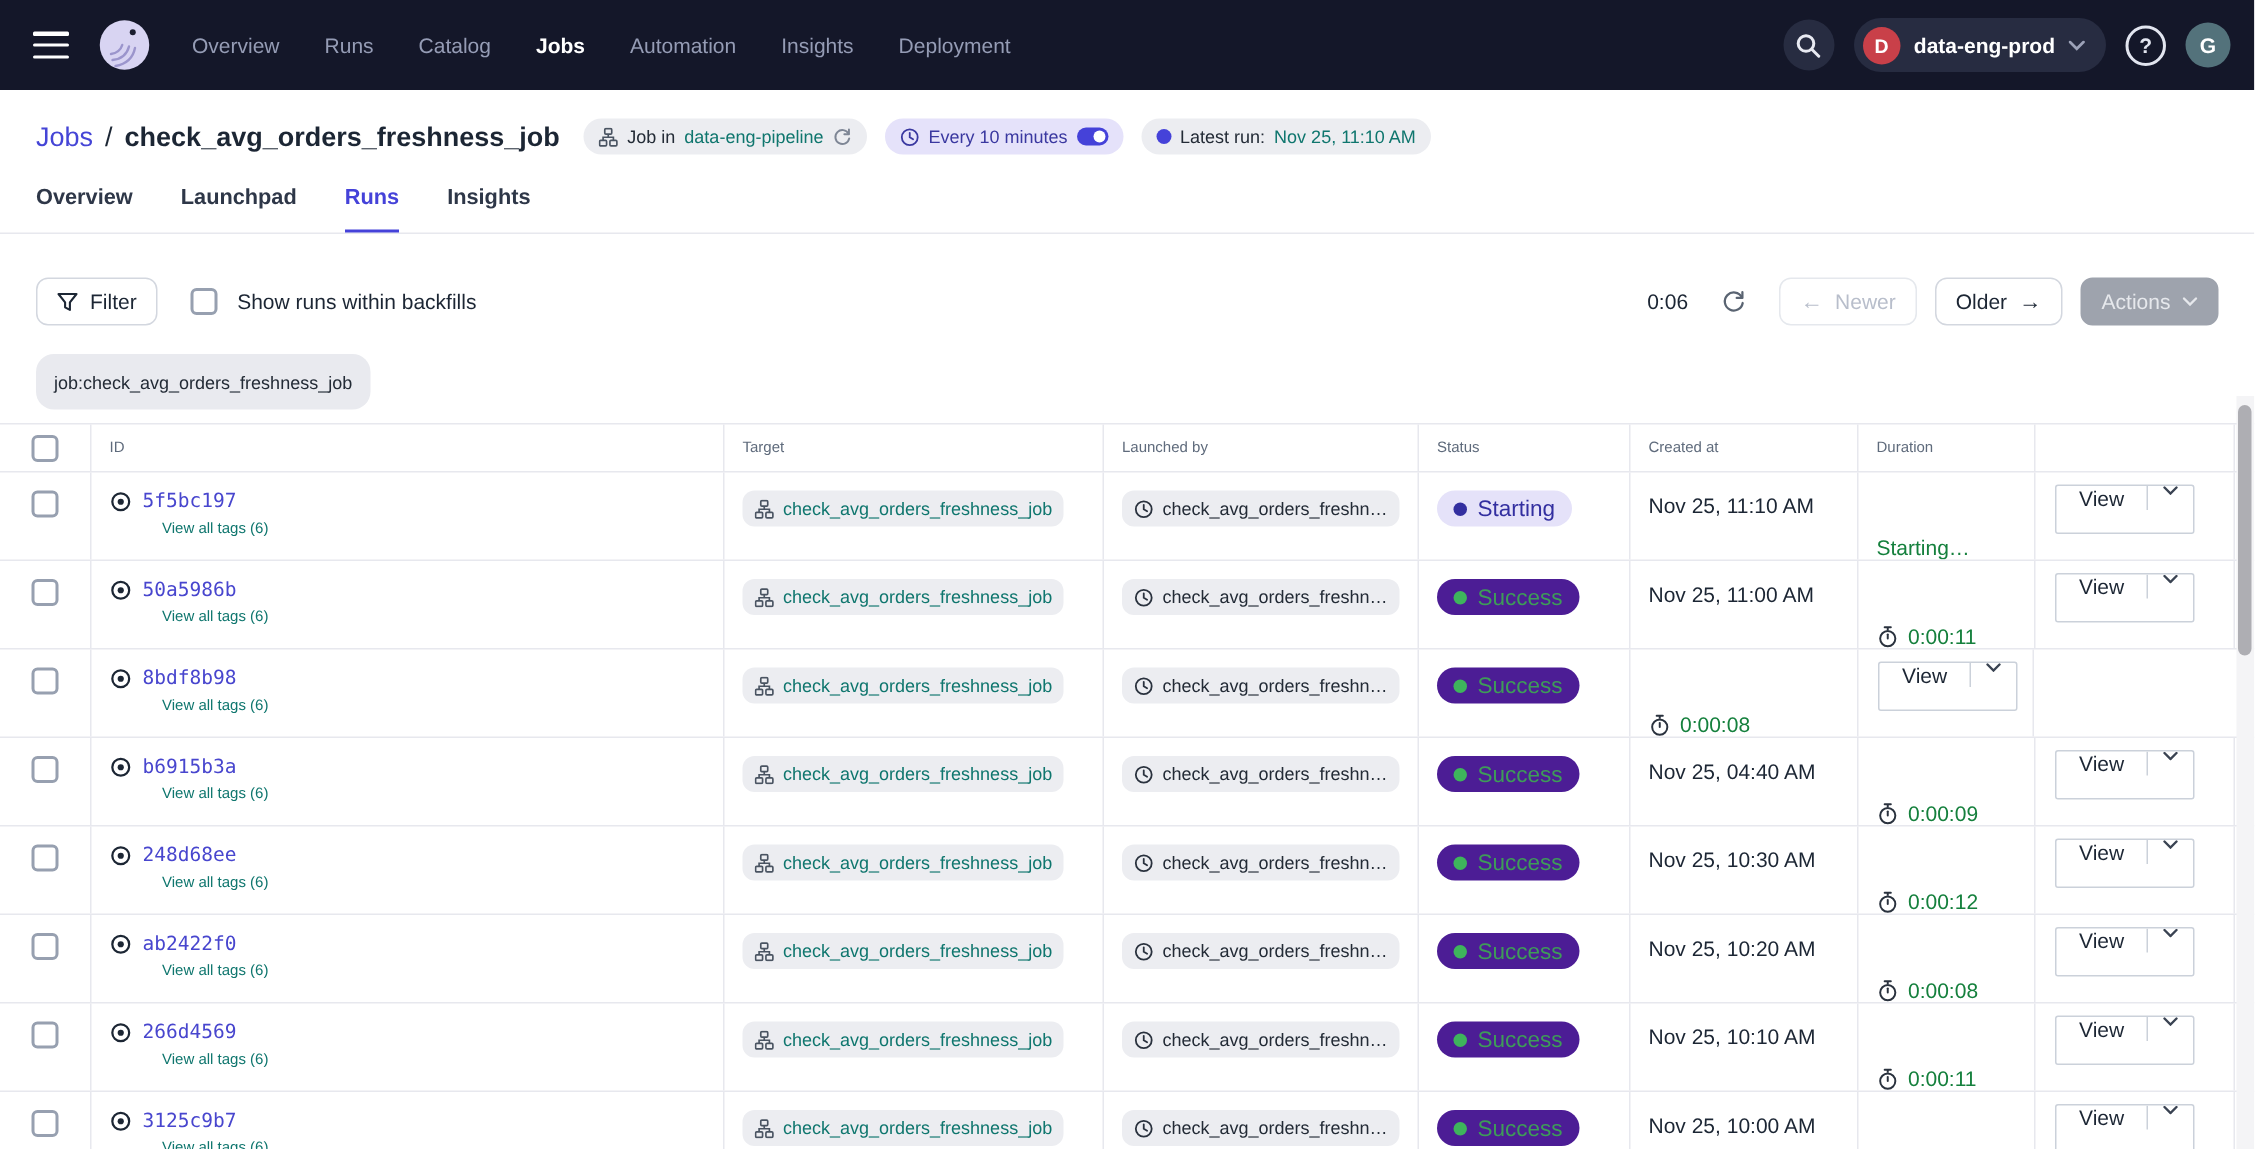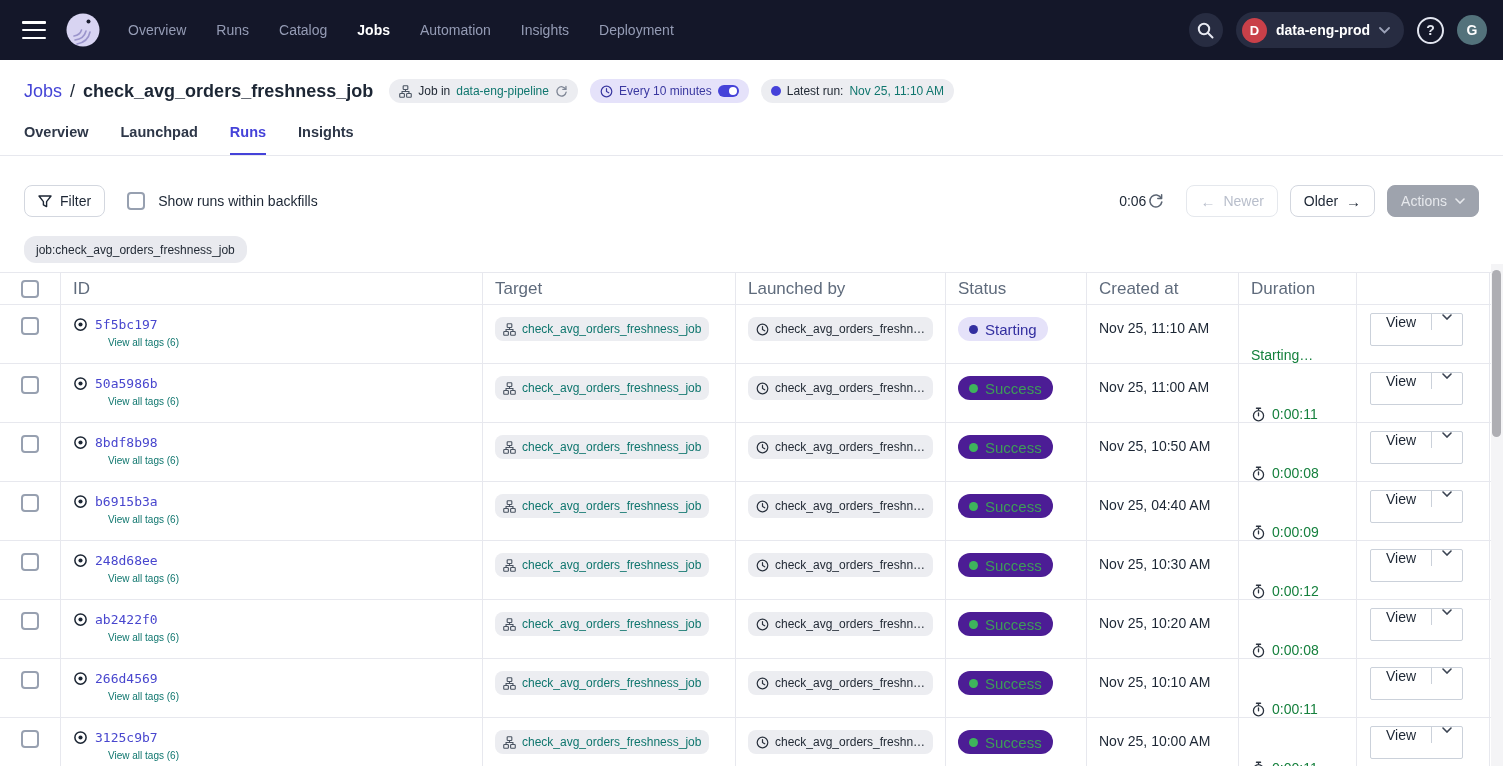--- a/index.html
+++ b/index.html
@@ -45,32 +45,32 @@
 
   
   .toolbar { display:flex; align-items:center; padding:0 24px; margin-top:29px; height:32px; }
   .btn { display:inline-flex; align-items:center; gap:8px; height:32px; padding:0 13px; border-radius:8px; border:1px solid #D3D7DF; background:#fff; font-size:14px; color:#1C2634; cursor:pointer; font-family:inherit; }
   .btn.disabled { color:#B8BECB; border-color:#E5E8ED; cursor:default; }
   .btn.actions { background:#9EA3AD; border-color:#9EA3AD; color:#E6E8EC; }
   .checkbox { width:18px; height:18px; border:2px solid #97A0B0; border-radius:4px; background:#fff; display:inline-block; cursor:pointer; }
   .backfill-wrap { display:flex; align-items:center; gap:13px; margin-left:22px; }
   .backfill-label { font-size:14px; color:#1C2634; }
   .toolbar-right { margin-left:auto; display:flex; align-items:center; gap:12px; }
-  .countdown { font-size:14px; color:#1C2634; display:flex; align-items:center; gap:2px; margin-right:10px; }
+  .countdown { font-size:14px; color:#1C2634; display:flex; align-items:center; gap:23px; margin-right:10px; }
   .arrow { font-size:15px; line-height:1; }
 
   
   .tagrow { padding:0 24px; margin-top:19px; }
-  .filter-tag { display:inline-flex; align-items:center; height:27px; padding:0 12px; border-radius:12px; background:#E9EAEF; font-size:12px; color:#232B36; }
+  .filter-tag { display:inline-flex; align-items:center; height:37px; padding:0 12px; border-radius:12px; background:#E9EAEF; font-size:12px; color:#232B36; }
 
   
   .runs-table { margin-top:9px; border-top:1px solid #E7E8EE; }
   .thead, .trow { display:grid; grid-template-columns:60px 422px 253px 210px 141px 152px 118px 134px; }
   .thead { height:32px; border-bottom:1px solid #E7E8EE; }
-  .thead .hcell { display:flex; align-items:center; padding:0 12px; font-size:17px; color:#5F6B7C; }
+  .thead .hcell { display:flex; align-items:center; padding:0 12px; font-size:10px; color:#5F6B7C; }
   .thead .hcell.c-check { justify-content:center; padding:0; }
   .hcell + .hcell, .cell + .cell { border-left:1px solid #E7E8EE; }
   .hcell:last-child, .cell:last-child { border-right:1px solid #E7E8EE; }
   .trow { height:59px; border-bottom:1px solid #E7E8EE; }
   .cell { padding:12px 12px 0; overflow:hidden; }
   .cell.c-check { display:flex; justify-content:center; padding:12px 0 0; }
   .idline { display:flex; align-items:center; gap:7px; }
   .target-ico { width:15px; height:15px; color:#1C2634; flex:0 0 auto; }
   .run-id { font-family:"DejaVu Sans Mono", monospace; font-size:13px; color:#4846CE; text-decoration:none; cursor:pointer; }
   .tags-link { display:inline-block; margin-top:4px; font-size:10px; color:#0f766e; text-decoration:none; cursor:pointer;margin-left:35px; }
@@ -414,23 +414,20 @@
               </svg>
         <span class="pill-text">check_avg_orders_freshn…</span>
       </span>
     </div>
     <div class="cell c-status">
       <span class="status-pill v-success">
         <span class="dot"></span>
         <span>Success</span>
       </span>
     </div>
-    <div class="cell c-created">
-      <span>Nov 25, 10:50 AM</span>
-    </div>
     <div class="cell c-duration">
       <svg class="stopwatch-ico" viewBox="0 0 16 16">
               <line x1="5.8" y1="1.3" x2="10.2" y2="1.3" stroke="currentColor" stroke-width="1.4" stroke-linecap="round"></line>
               <line x1="8" y1="1.5" x2="8" y2="3.4" stroke="currentColor" stroke-width="1.4"></line>
               <circle cx="8" cy="9.3" r="5.4" fill="none" stroke="currentColor" stroke-width="1.4"></circle>
               <path d="M8 9.3 V6.3" fill="none" stroke="currentColor" stroke-width="1.4" stroke-linecap="round"></path>
             </svg>
       <span>0:00:08</span>
     </div>
     <div class="cell c-actions">

